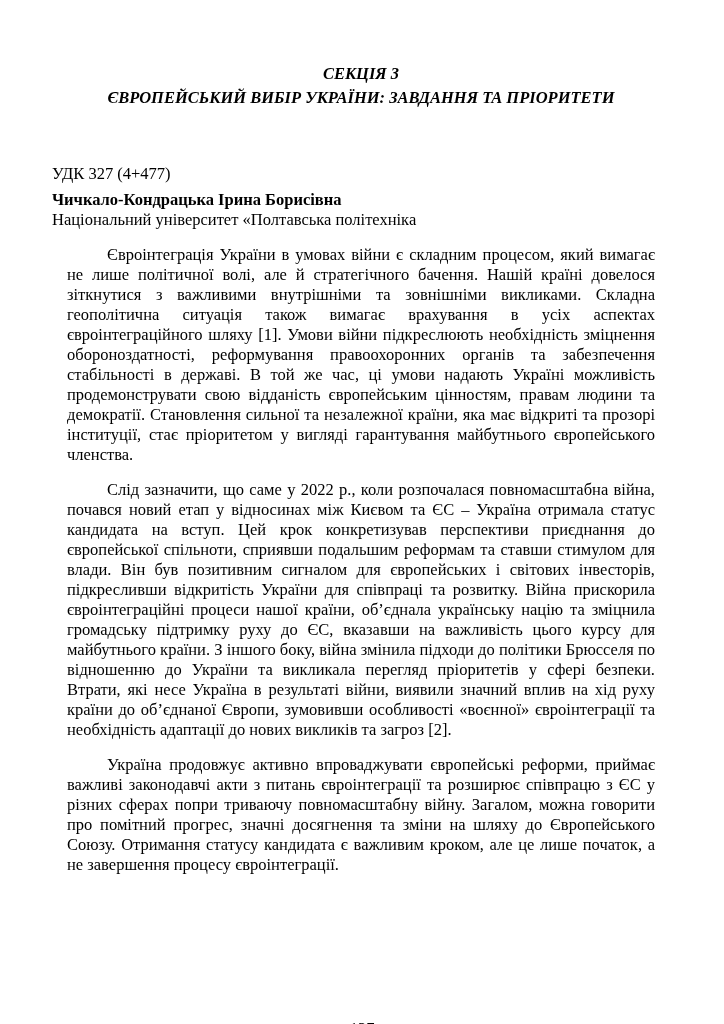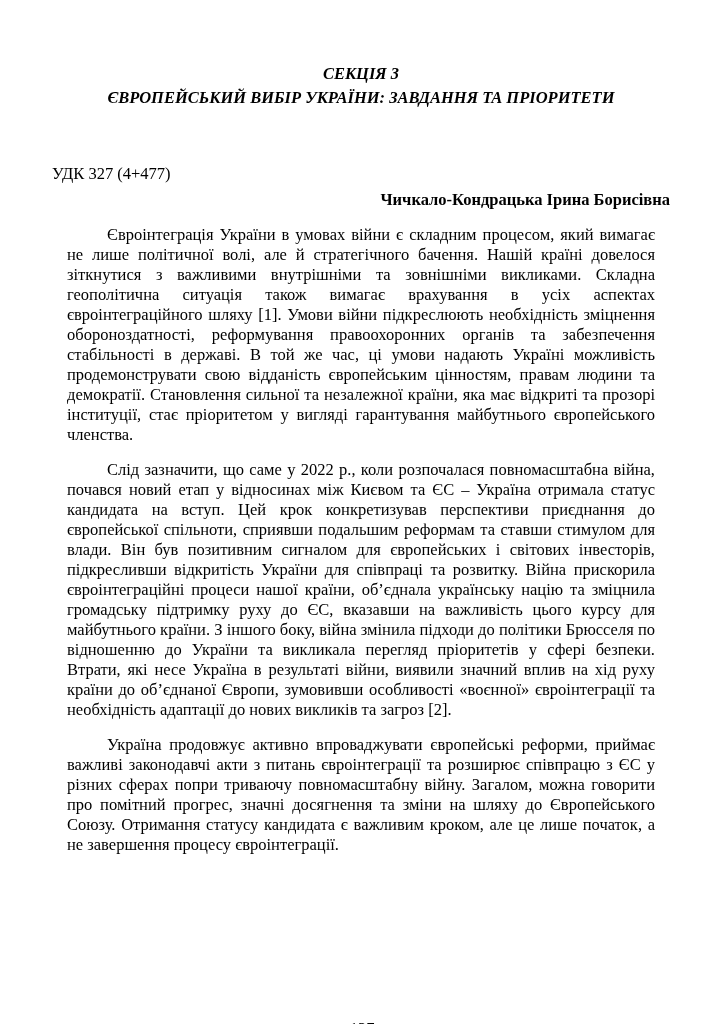--- a/index.html
+++ b/index.html
@@ -34,21 +34,21 @@
     margin-bottom: 4px;
   }
   .udc {
     margin-top: 56px;
     font-size: 16.5px;
     line-height: 20px;
     text-align: left;
   }
   .authors {
     margin-top: 6px;
-    text-align: right;
+    text-align: left;
     font-size: 16.5px;
     line-height: 20px;
   }
   .authors .bold {
     font-weight: bold;
   }
   .paper-title {
     margin: 1px 0 10px 0;
     text-align: center;
     font-weight: bold;
@@ -79,20 +79,21 @@
 
   <div>
     <div class="section-line first">СЕКЦІЯ 3</div>
     <div class="section-line">ЄВРОПЕЙСЬКИЙ ВИБІР УКРАЇНИ: ЗАВДАННЯ ТА ПРІОРИТЕТИ</div>
   </div>
 
   <div class="udc">УДК 327 (4+477)</div>
 
   <div class="authors">
     <div class="bold">Чичкало-Кондрацька Ірина Борисівна</div>
+    <div>Національний університет «Полтавська політехніка</div>
   </div>
 
 
   <article class="paper-body">
     <p>Євроінтеграція України в умовах війни є складним процесом, який вимагає не лише політичної волі, але й стратегічного бачення. Нашій країні довелося зіткнутися з важливими внутрішніми та зовнішніми викликами. Складна геополітична ситуація також вимагає врахування в усіх аспектах євроінтеграційного шляху [1]. Умови війни підкреслюють необхідність зміцнення обороноздатності, реформування правоохоронних органів та забезпечення стабільності в державі. В той же час, ці умови надають Україні можливість продемонструвати свою відданість європейським цінностям, правам людини та демократії. Становлення сильної та незалежної країни, яка має відкриті та прозорі інституції, стає пріоритетом у вигляді гарантування майбутнього європейського членства.</p>
     <p>Слід зазначити, що саме у 2022 р., коли розпочалася повномасштабна війна, почався новий етап у відносинах між Києвом та ЄС – Україна отримала статус кандидата на вступ. Цей крок конкретизував перспективи приєднання до європейської спільноти, сприявши подальшим реформам та ставши стимулом для влади. Він був позитивним сигналом для європейських і світових інвесторів, підкресливши відкритість України для співпраці та розвитку. Війна прискорила євроінтеграційні процеси нашої країни, об’єднала українську націю та зміцнила громадську підтримку руху до ЄС, вказавши на важливість цього курсу для майбутнього країни. З іншого боку, війна змінила підходи до політики Брюсселя по відношенню до України та викликала перегляд пріоритетів у сфері безпеки. Втрати, які несе Україна в результаті війни, виявили значний вплив на хід руху країни до об’єднаної Європи, зумовивши особливості «воєнної» євроінтеграції та необхідність адаптації до нових викликів та загроз [2].</p>
     <p>Україна продовжує активно впроваджувати європейські реформи, приймає важливі законодавчі акти з питань євроінтеграції та розширює співпрацю з ЄС у різних сферах попри триваючу повномасштабну війну. Загалом, можна говорити про помітний прогрес, значні досягнення та зміни на шляху до Європейського Союзу. Отримання статусу кандидата є важливим кроком, але це лише початок, а не завершення процесу євроінтеграції.</p>
   </article>
 
   <div class="page-number">137</div>

